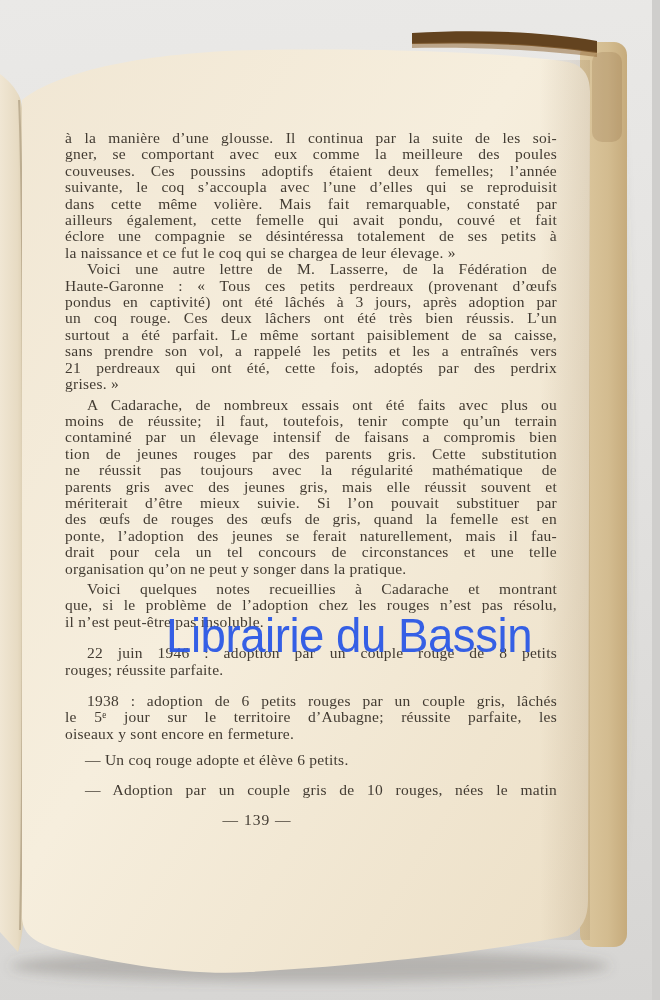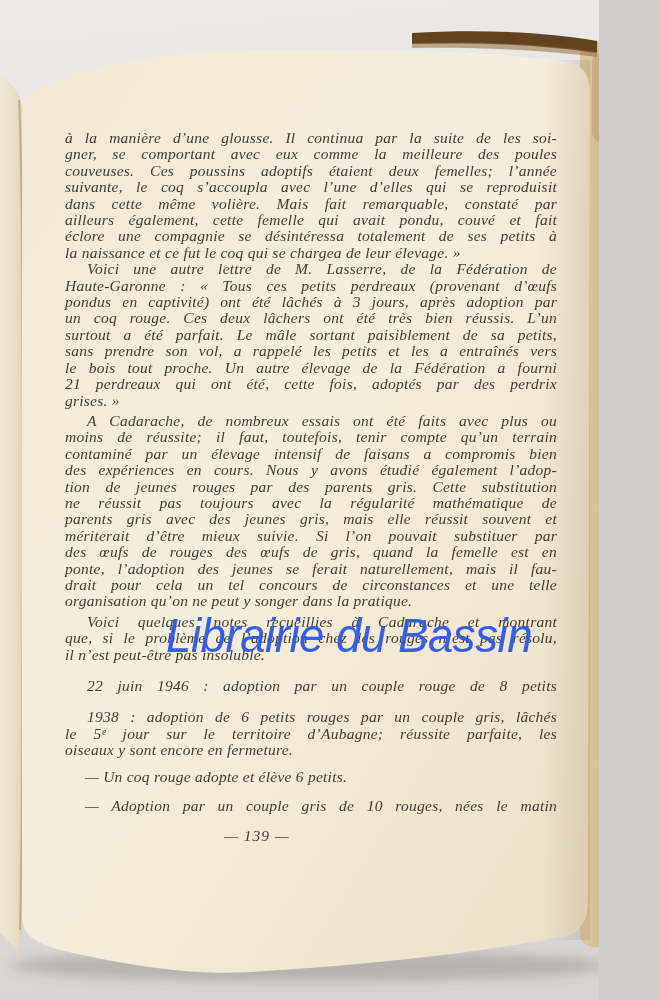--- a/index.html
+++ b/index.html
@@ -1,20 +1,19 @@
 <!DOCTYPE html>
 <html><head>
 <meta charset="utf-8">
 <style>
   html,body{margin:0;padding:0;background:#cfcecc;}
   .canvas{
-    position:relative;width:599px;height:1000px;overflow:hidden;
+    position:relative;width:652px;height:1000px;overflow:hidden;
     background:linear-gradient(175deg,#eae9e7 0%,#e3e2e0 45%,#d6d5d3 100%);
     font-family:"Liberation Serif",serif;
-    font-style:italic;
   }
   .book-svg{position:absolute;left:0;top:0;}
   .text-block{
     position:absolute;left:65px;top:130px;width:492px;
     color:#423b32;font-size:15.5px;line-height:16.4px;letter-spacing:.25px;
   }
   .para{margin:0;}
   .line{text-align:justify;text-align-last:justify;white-space:normal;}
   .line.end{text-align:justify;text-align-last:left;}
   .line.left{text-align:center;text-align-last:left;}
@@ -109,50 +108,49 @@
       <div class="line">ailleurs également, cette femelle qui avait pondu, couvé et fait</div>
       <div class="line">éclore une compagnie se désintéressa totalement de ses petits à</div>
       <div class="line end">la naissance et ce fut le coq qui se chargea de leur élevage. »</div>
     </div>
 
     <div class="para">
       <div class="line ind">Voici une autre lettre de M. Lasserre, de la Fédération de</div>
       <div class="line">Haute-Garonne : « Tous ces petits perdreaux (provenant d’œufs</div>
       <div class="line">pondus en captivité) ont été lâchés à 3 jours, après adoption par</div>
       <div class="line">un coq rouge. Ces deux lâchers ont été très bien réussis. L’un</div>
-      <div class="line">surtout a été parfait. Le mâle sortant paisiblement de sa petits,</div>
+      <div class="line">surtout a été parfait. Le même sortant paisiblement de sa caisse,</div>
       <div class="line">sans prendre son vol, a rappelé les petits et les a entraînés vers</div>
-      <div class="line">le bois tout proche. Un autre élevage de la Fédération a fourni</div>
       <div class="line">21 perdreaux qui ont été, cette fois, adoptés par des perdrix</div>
       <div class="line end">grises. »</div>
     </div>
 
     <div class="para mt-s">
       <div class="line ind">A Cadarache, de nombreux essais ont été faits avec plus ou</div>
       <div class="line">moins de réussite; il faut, toutefois, tenir compte qu’un terrain</div>
       <div class="line">contaminé par un élevage intensif de faisans a compromis bien</div>
-      <div class="line">des expériences en cours. Nous y avons étudié également l’adop-</div>
       <div class="line">tion de jeunes rouges par des parents gris. Cette substitution</div>
       <div class="line">ne réussit pas toujours avec la régularité mathématique de</div>
       <div class="line">parents gris avec des jeunes gris, mais elle réussit souvent et</div>
       <div class="line">mériterait d’être mieux suivie. Si l’on pouvait substituer par</div>
       <div class="line">des œufs de rouges des œufs de gris, quand la femelle est en</div>
       <div class="line">ponte, l’adoption des jeunes se ferait naturellement, mais il fau-</div>
       <div class="line">drait pour cela un tel concours de circonstances et une telle</div>
       <div class="line end">organisation qu’on ne peut y songer dans la pratique.</div>
     </div>
 
     <div class="para mt-s">
       <div class="line ind">Voici quelques notes recueillies à Cadarache et montrant</div>
       <div class="line">que, si le problème de l’adoption chez les rouges n’est pas résolu,</div>
       <div class="line end">il n’est peut-être pas insoluble.</div>
     </div>
 
     <div class="para mt-m">
       <div class="line ind">22 juin 1946 : adoption par un couple rouge de 8 petits</div>
+      <div class="line end">rouges; réussite parfaite.</div>
     </div>
 
     <div class="para mt-m">
       <div class="line ind">1938 : adoption de 6 petits rouges par un couple gris, lâchés</div>
       <div class="line">le 5ᵉ jour sur le territoire d’Aubagne; réussite parfaite, les</div>
       <div class="line end">oiseaux y sont encore en fermeture.</div>
     </div>
 
     <div class="para mt-d1">
       <div class="line left dash">— Un coq rouge adopte et élève 6 petits.</div>

